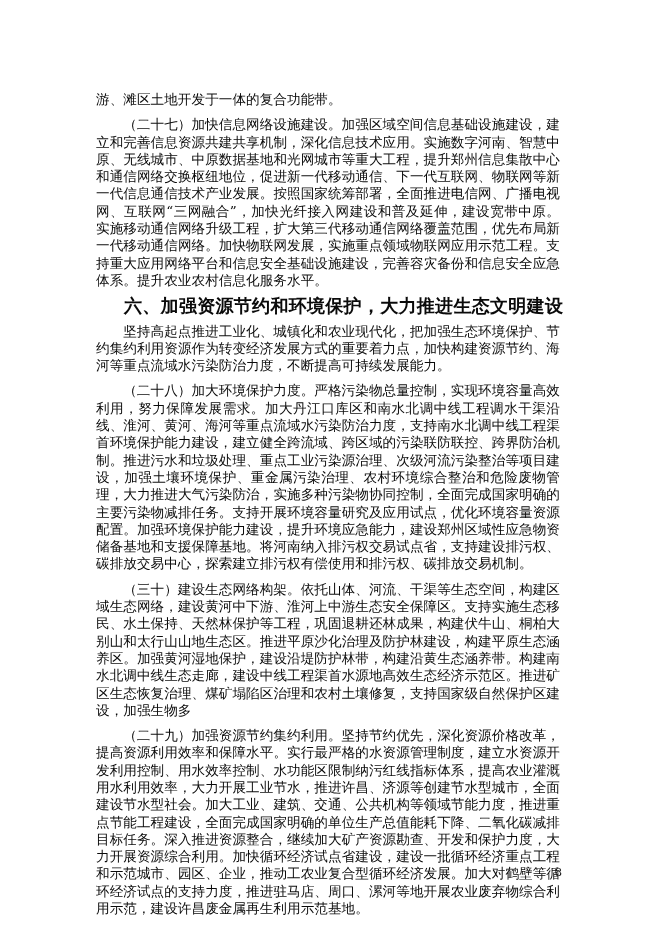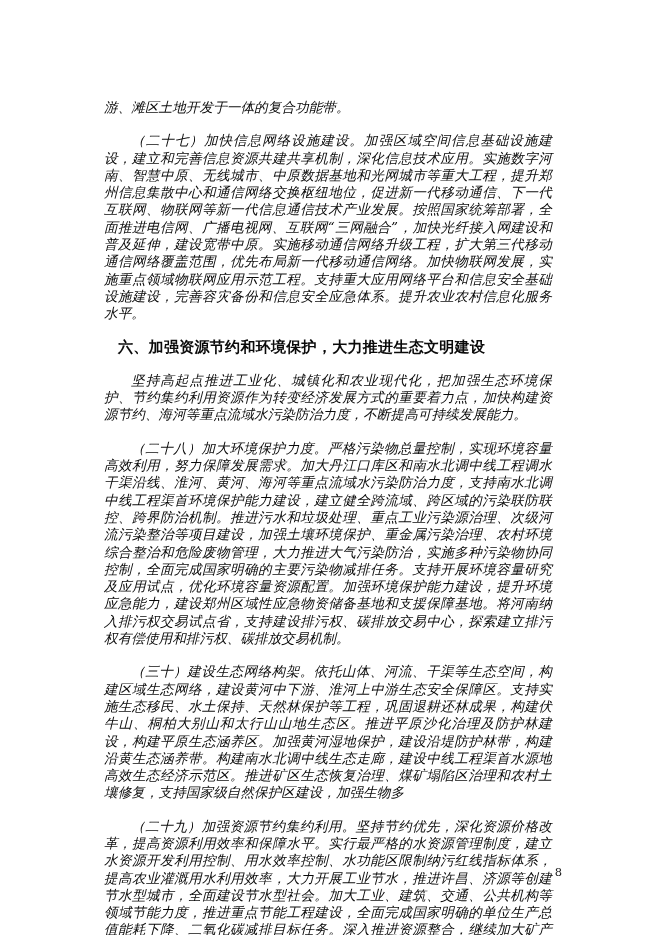--- a/index.html
+++ b/index.html
@@ -19,32 +19,31 @@
   .text-block {
     position: absolute;
     left: 88px;
     top: 83px;
     width: 480px;
     font-size: 13.6px;
     line-height: 17.3px;
     letter-spacing: 0.05px;
   }
   .para {
-    margin: 16px;
+    margin: 8px;
     text-indent: 2em;
     text-align: justify;
     text-justify: inter-ideograph;
-    font-style: italic;
   }
   .para.no-indent {
     text-indent: 0;
   }
   .heading {
     margin: 0;
-    font-size: 15px;
+    font-size: 18px;
     line-height: 17.3px;
     text-indent: 2em;
     font-weight: bold;
     font-family: "DejaVu Sans", "Liberation Sans", sans-serif;
     letter-spacing: 0.3px;
   }
   .page-number {
     position: absolute;
     right: 99px;
     bottom: 56px;

